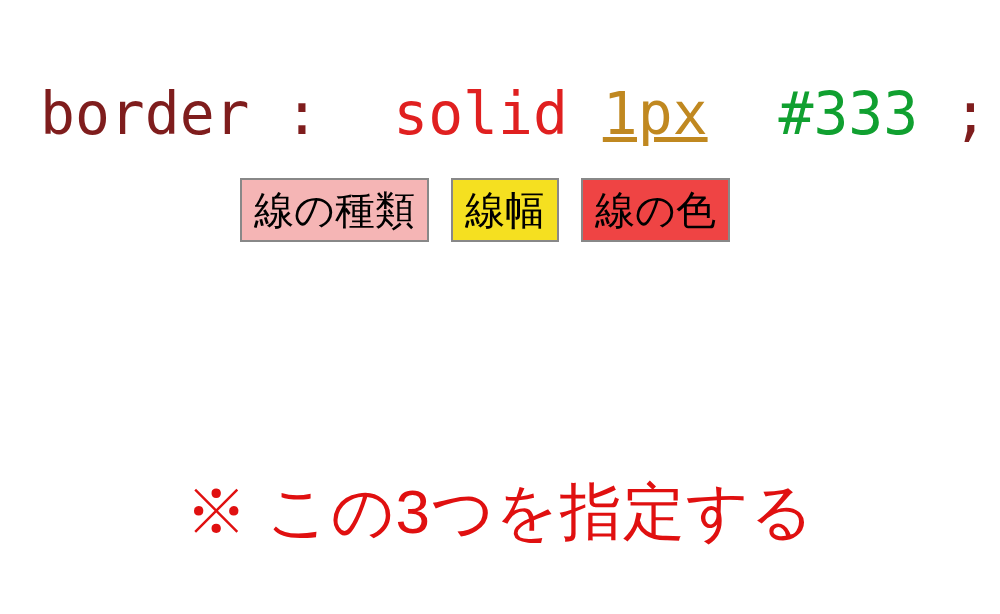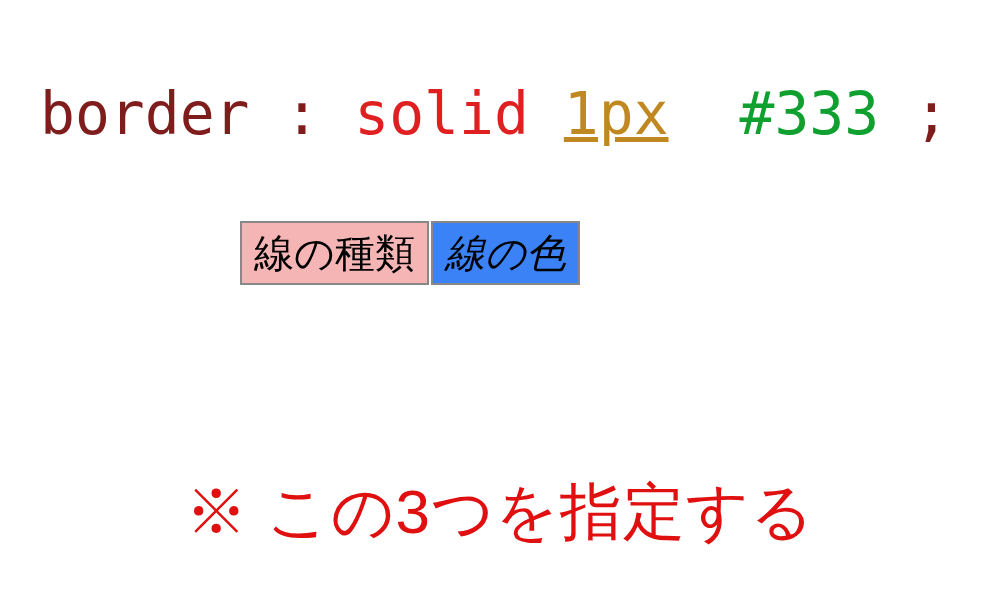--- a/index.html
+++ b/index.html
@@ -20,54 +20,53 @@
       left: 40px;
       font-family: "Consolas", "Monaco", monospace;
       font-size: 58px;
       white-space: nowrap;
     }
     .code-black {
       color: #7f1d1d;
     }
     .code-red {
       color: #e02020;
+      margin-left: 39px;
     }
     .code-brown {
       color: #c08820;
       text-decoration: underline;
     }
     .code-green {
       color: #10a030;
       margin-left: 36px;
     }
     .labels-row {
       position: absolute;
       top: 178px;
       left: 240px;
       display: flex;
-      gap: 2px;
+      gap: 22px;
       align-items: center;
-      margin-top: 43px;
     }
     .label-box {
       border: 2px solid #888888;
       padding: 6px 12px;
       font-size: 40px;
       line-height: 1.2;
       color: #000000;
     }
     .label-pink {
       background: #f5b5b5;
     }
     .label-yellow {
       background: #f5e020;
     }
     .label-green {
-      background: #3b82f6;
-      font-style: italic;
+      background: #ef4444;
     }
     .note-line {
       position: absolute;
       top: 470px;
       left: 0;
       width: 100%;
       text-align: center;
       font-size: 62px;
       color: #e01010;
       font-weight: normal;
@@ -76,16 +75,17 @@
   </style>
 </head>
 <body>
 
 <div class="code-line">
   <span class="code-black">border</span><span class="code-black"> : </span><span class="code-red">solid</span><span> </span><span class="code-brown">1px</span><span> </span><span class="code-green">#333</span><span class="code-black"> ;</span>
 </div>
 
 <div class="labels-row">
   <div class="label-box label-pink">線の種類</div>
+  <div class="label-box label-yellow">線幅</div>
   <div class="label-box label-green">線の色</div>
 </div>
 
 <div class="note-line">※ この3つを指定する</div>
 
 </body></html>

